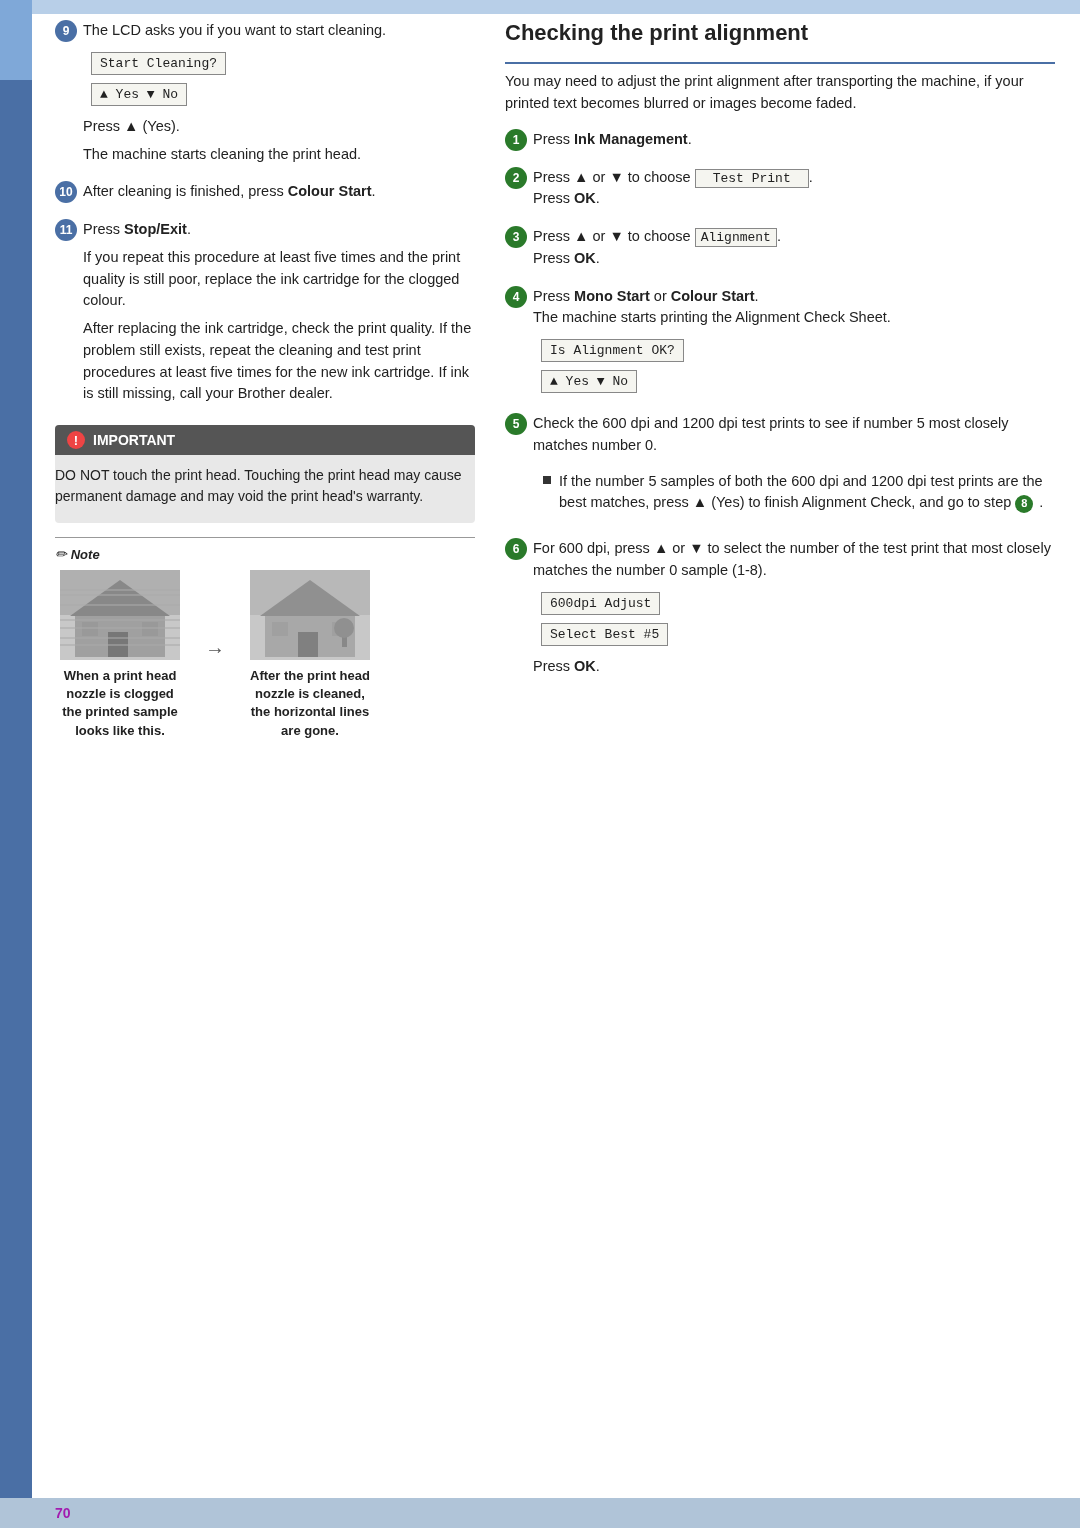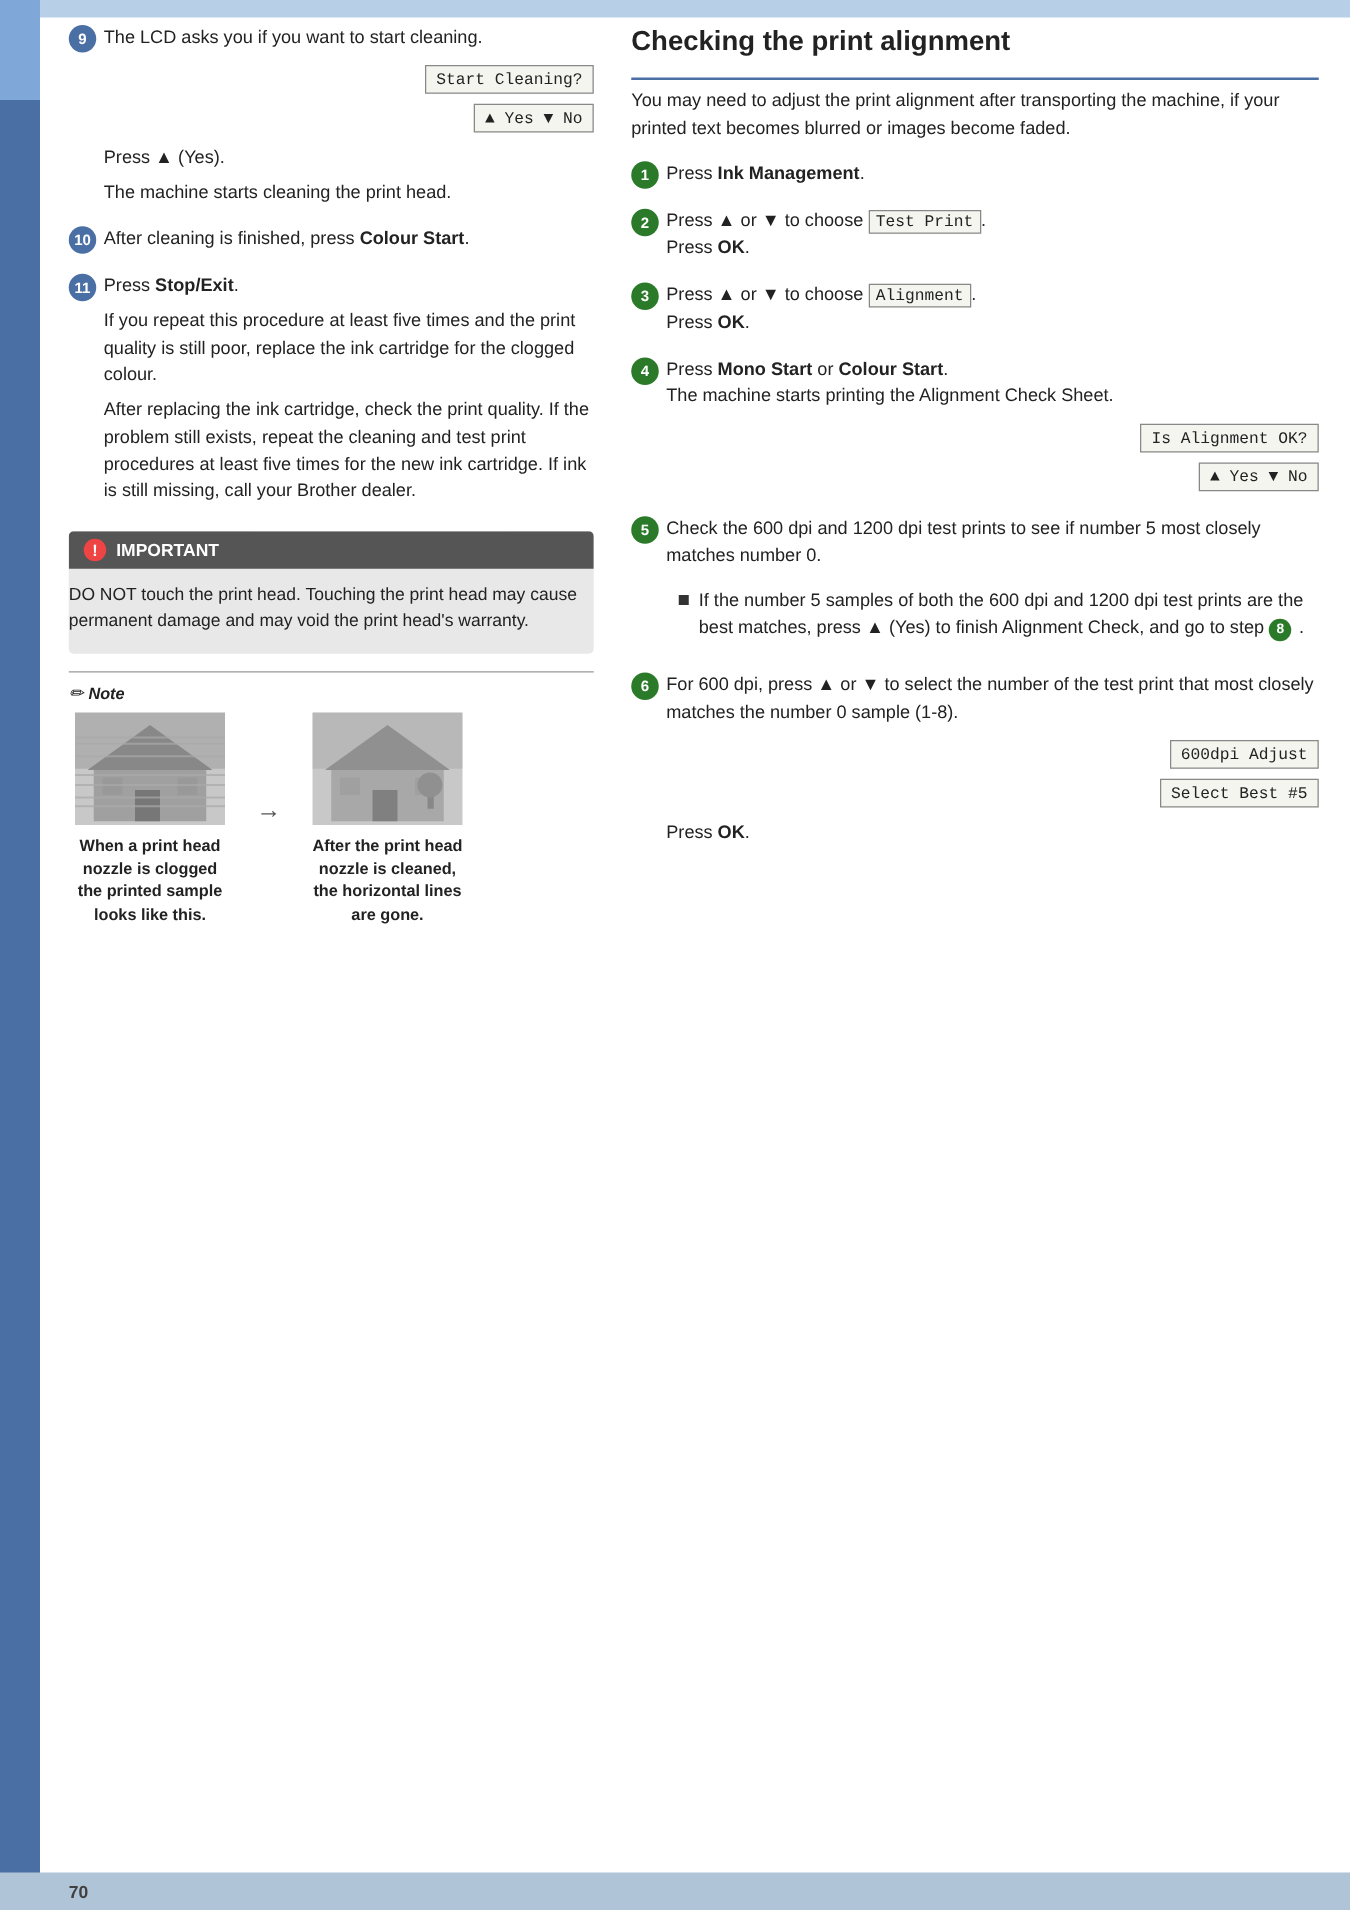--- a/index.html
+++ b/index.html
@@ -92,21 +92,20 @@
       display: inline-block;
       border: 1px solid #888;
       background: #f5f5f0;
       font-family: 'Courier New', monospace;
       font-size: 13px;
       padding: 3px 8px;
       margin: 4px 0;
     }
     .lcd-container {
       margin: 6px 0 6px 8px;
-      text-align: right;
     }
 
     
     .important-box {
       background: #e8e8e8;
       border-radius: 4px;
       margin: 14px 0;
       overflow: hidden;
     }
     .important-header {
@@ -190,21 +189,21 @@
       width: 1080px;
       height: 30px;
       background: #b0c4d8;
       display: flex;
       align-items: center;
       padding-left: 55px;
     }
     .page-number {
       font-weight: bold;
       font-size: 14px;
-      color: #404040;
+      color: #a21caf;
     }
 
     p { margin-bottom: 6px; line-height: 1.5; }
     strong { font-weight: bold; }
     .bullet-item {
       display: flex;
       align-items: flex-start;
       margin-bottom: 8px;
       gap: 8px;
     }
@@ -353,21 +352,21 @@
     <div class="step-row" style="margin-bottom:10px;">
       <span class="step-circle" style="background:#2a7a2a;">1</span>
       <div class="step-content">
         <p>Press <strong>Ink Management</strong>.</p>
       </div>
     </div>
 
     <div class="step-row" style="margin-bottom:10px;">
       <span class="step-circle" style="background:#2a7a2a;">2</span>
       <div class="step-content">
-        <p>Press ▲ or ▼ to choose <span class="lcd-box" style="display:inline;padding:1px 5px;">Test Print</span>.<br>Press <strong>OK</strong>.</p>
+        <p>Press ▲ or ▼ to choose <span class="lcd-box" style="display:inline;padding:1px 17px;">Test Print</span>.<br>Press <strong>OK</strong>.</p>
       </div>
     </div>
 
     <div class="step-row" style="margin-bottom:10px;">
       <span class="step-circle" style="background:#2a7a2a;">3</span>
       <div class="step-content">
         <p>Press ▲ or ▼ to choose <span class="lcd-box" style="display:inline;padding:1px 5px;">Alignment</span>.<br>Press <strong>OK</strong>.</p>
       </div>
     </div>
 

